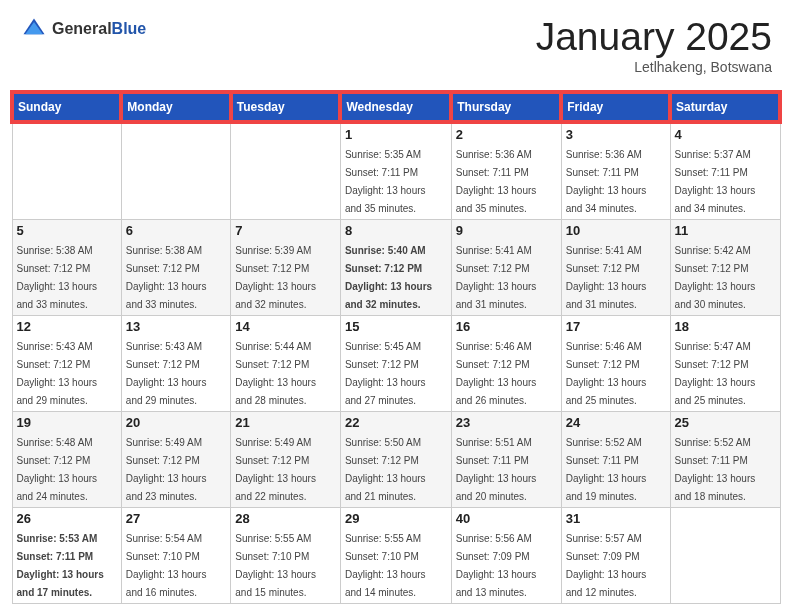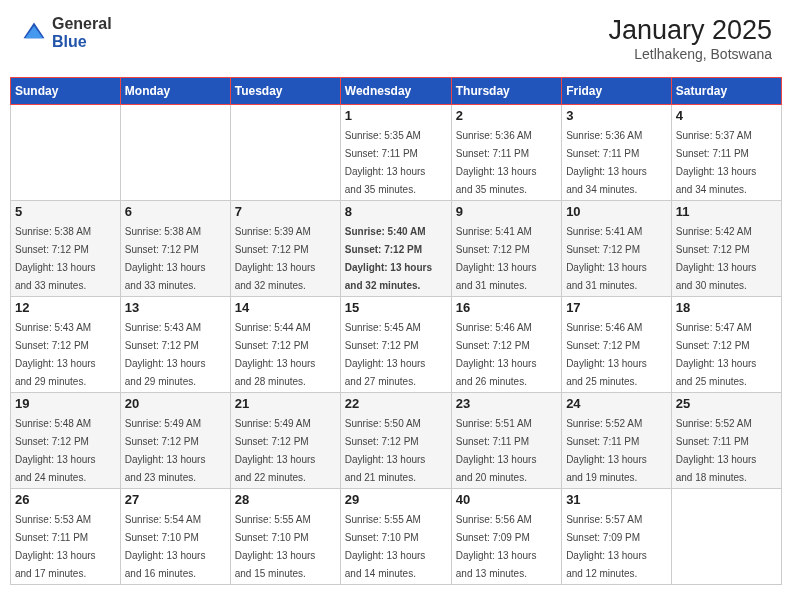--- a/index.html
+++ b/index.html
@@ -17,21 +17,21 @@
       margin-bottom: 10px;
       padding: 5px 10px;
     }
     .logo {
       display: flex;
       align-items: center;
       gap: 4px;
     }
     .logo-text {
       display: flex;
-      flex-direction: column;
+      flex-direction: row;
       line-height: 1.1;
       justify-content: center;
     }
     .logo-general {
       font-size: 16px;
       font-weight: bold;
       color: #333;
     }
     .logo-blue {
       font-size: 16px;
@@ -39,41 +39,41 @@
       color: #2255aa;
     }
     .logo-icon {
       width: 28px;
       height: 28px;
     }
     .title-block {
       text-align: right;
     }
     .month-title {
-      font-size: 27px;
+      font-size: 39px;
       font-weight: normal;
       color: #222;
     }
     .location {
       font-size: 14px;
       color: #555;
     }
     .calendar {
       width: 100%;
       border-collapse: collapse;
       border: 1px solid #ccc;
     }
     .calendar th {
       background: #2255bb;
       color: #fff;
       font-size: 12px;
       font-weight: bold;
       padding: 6px 4px;
       text-align: left;
-      border: 1px solid #ef4444;
+      border: 4px solid #ef4444;
     }
     .calendar td {
       vertical-align: top;
       border: 1px solid #ccc;
       padding: 3px 4px;
       width: 113px;
       min-height: 80px;
       background: #fff;
     }
     .calendar tr:nth-child(even) td {
@@ -236,21 +236,21 @@
         <td><span class="day-number">24</span><span class="day-info" style="white-space: pre-line;">Sunrise: 5:52 AM
 Sunset: 7:11 PM
 Daylight: 13 hours
 and 19 minutes.</span></td>
         <td><span class="day-number">25</span><span class="day-info" style="white-space: pre-line;">Sunrise: 5:52 AM
 Sunset: 7:11 PM
 Daylight: 13 hours
 and 18 minutes.</span></td>
       </tr>
       <tr>
-        <td><span class="day-number">26</span><span class="day-info" style="white-space: pre-line;">Sunrise: 5:53 AM
+        <td><span class="day-number">26</span><span class="day-info" style="white-space: pre-line; font-weight: bold;">Sunrise: 5:53 AM
 Sunset: 7:11 PM
 Daylight: 13 hours
 and 17 minutes.</span></td>
         <td><span class="day-number">27</span><span class="day-info" style="white-space: pre-line;">Sunrise: 5:54 AM
 Sunset: 7:10 PM
 Daylight: 13 hours
 and 16 minutes.</span></td>
         <td><span class="day-number">28</span><span class="day-info" style="white-space: pre-line;">Sunrise: 5:55 AM
 Sunset: 7:10 PM
 Daylight: 13 hours

